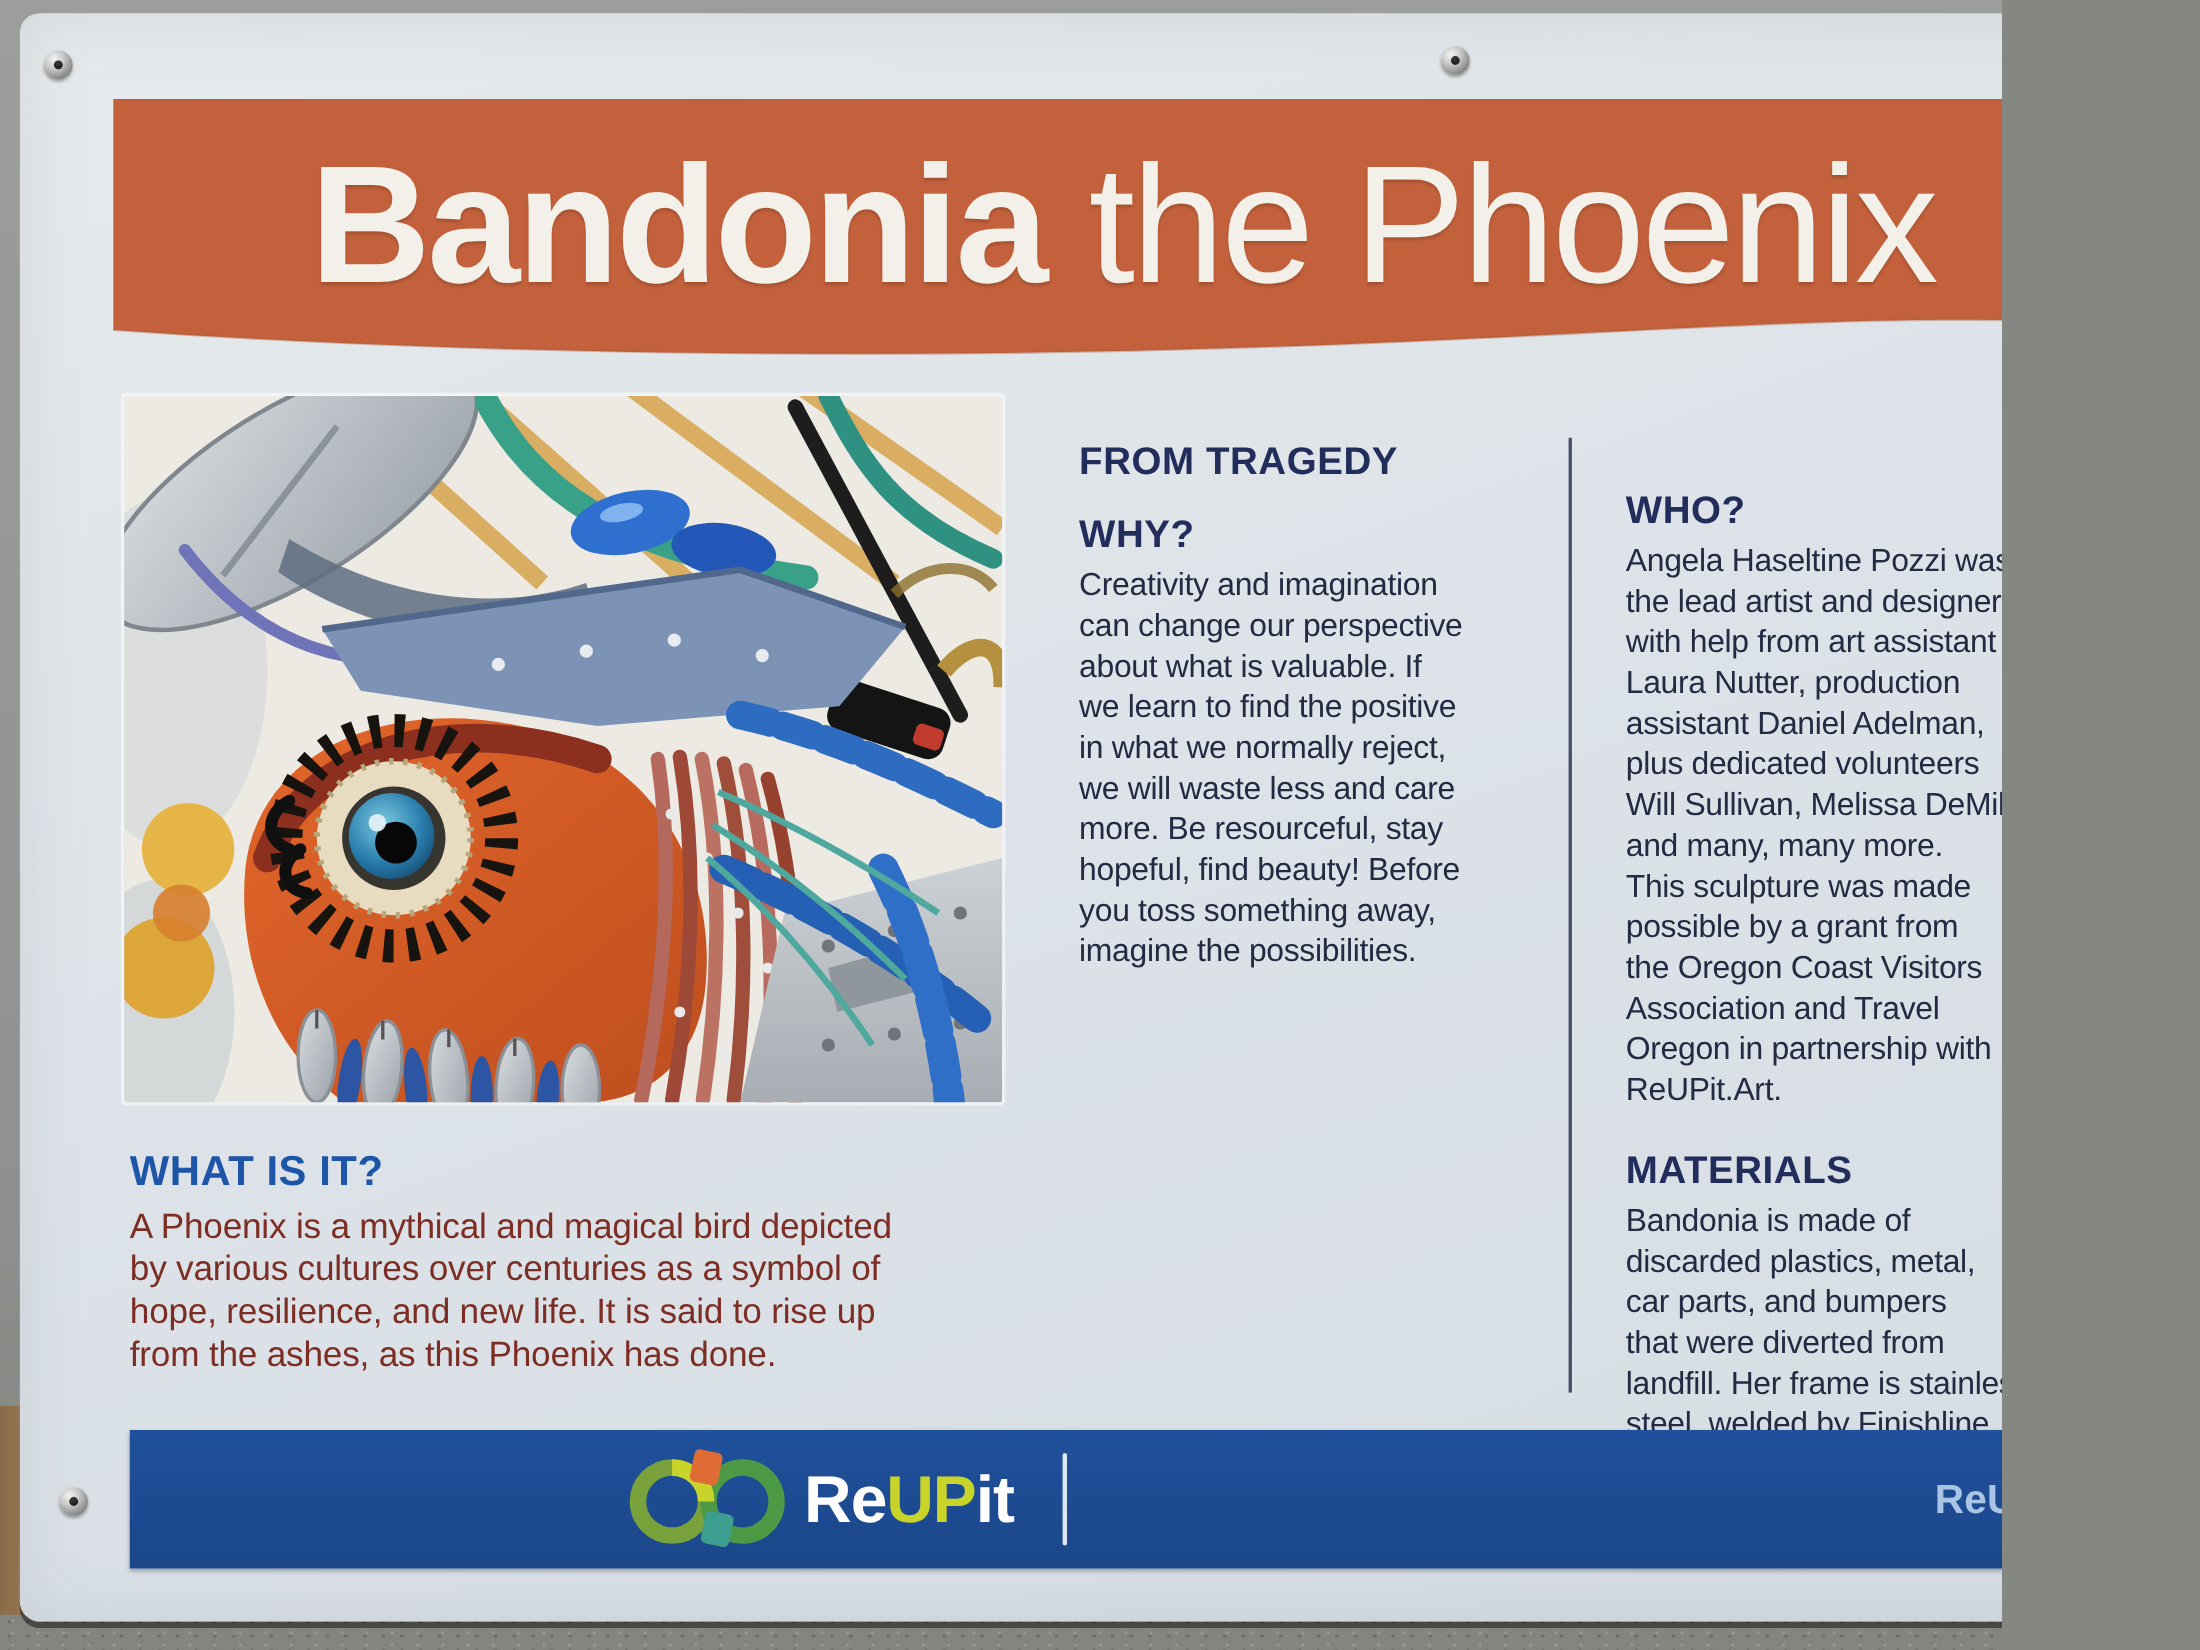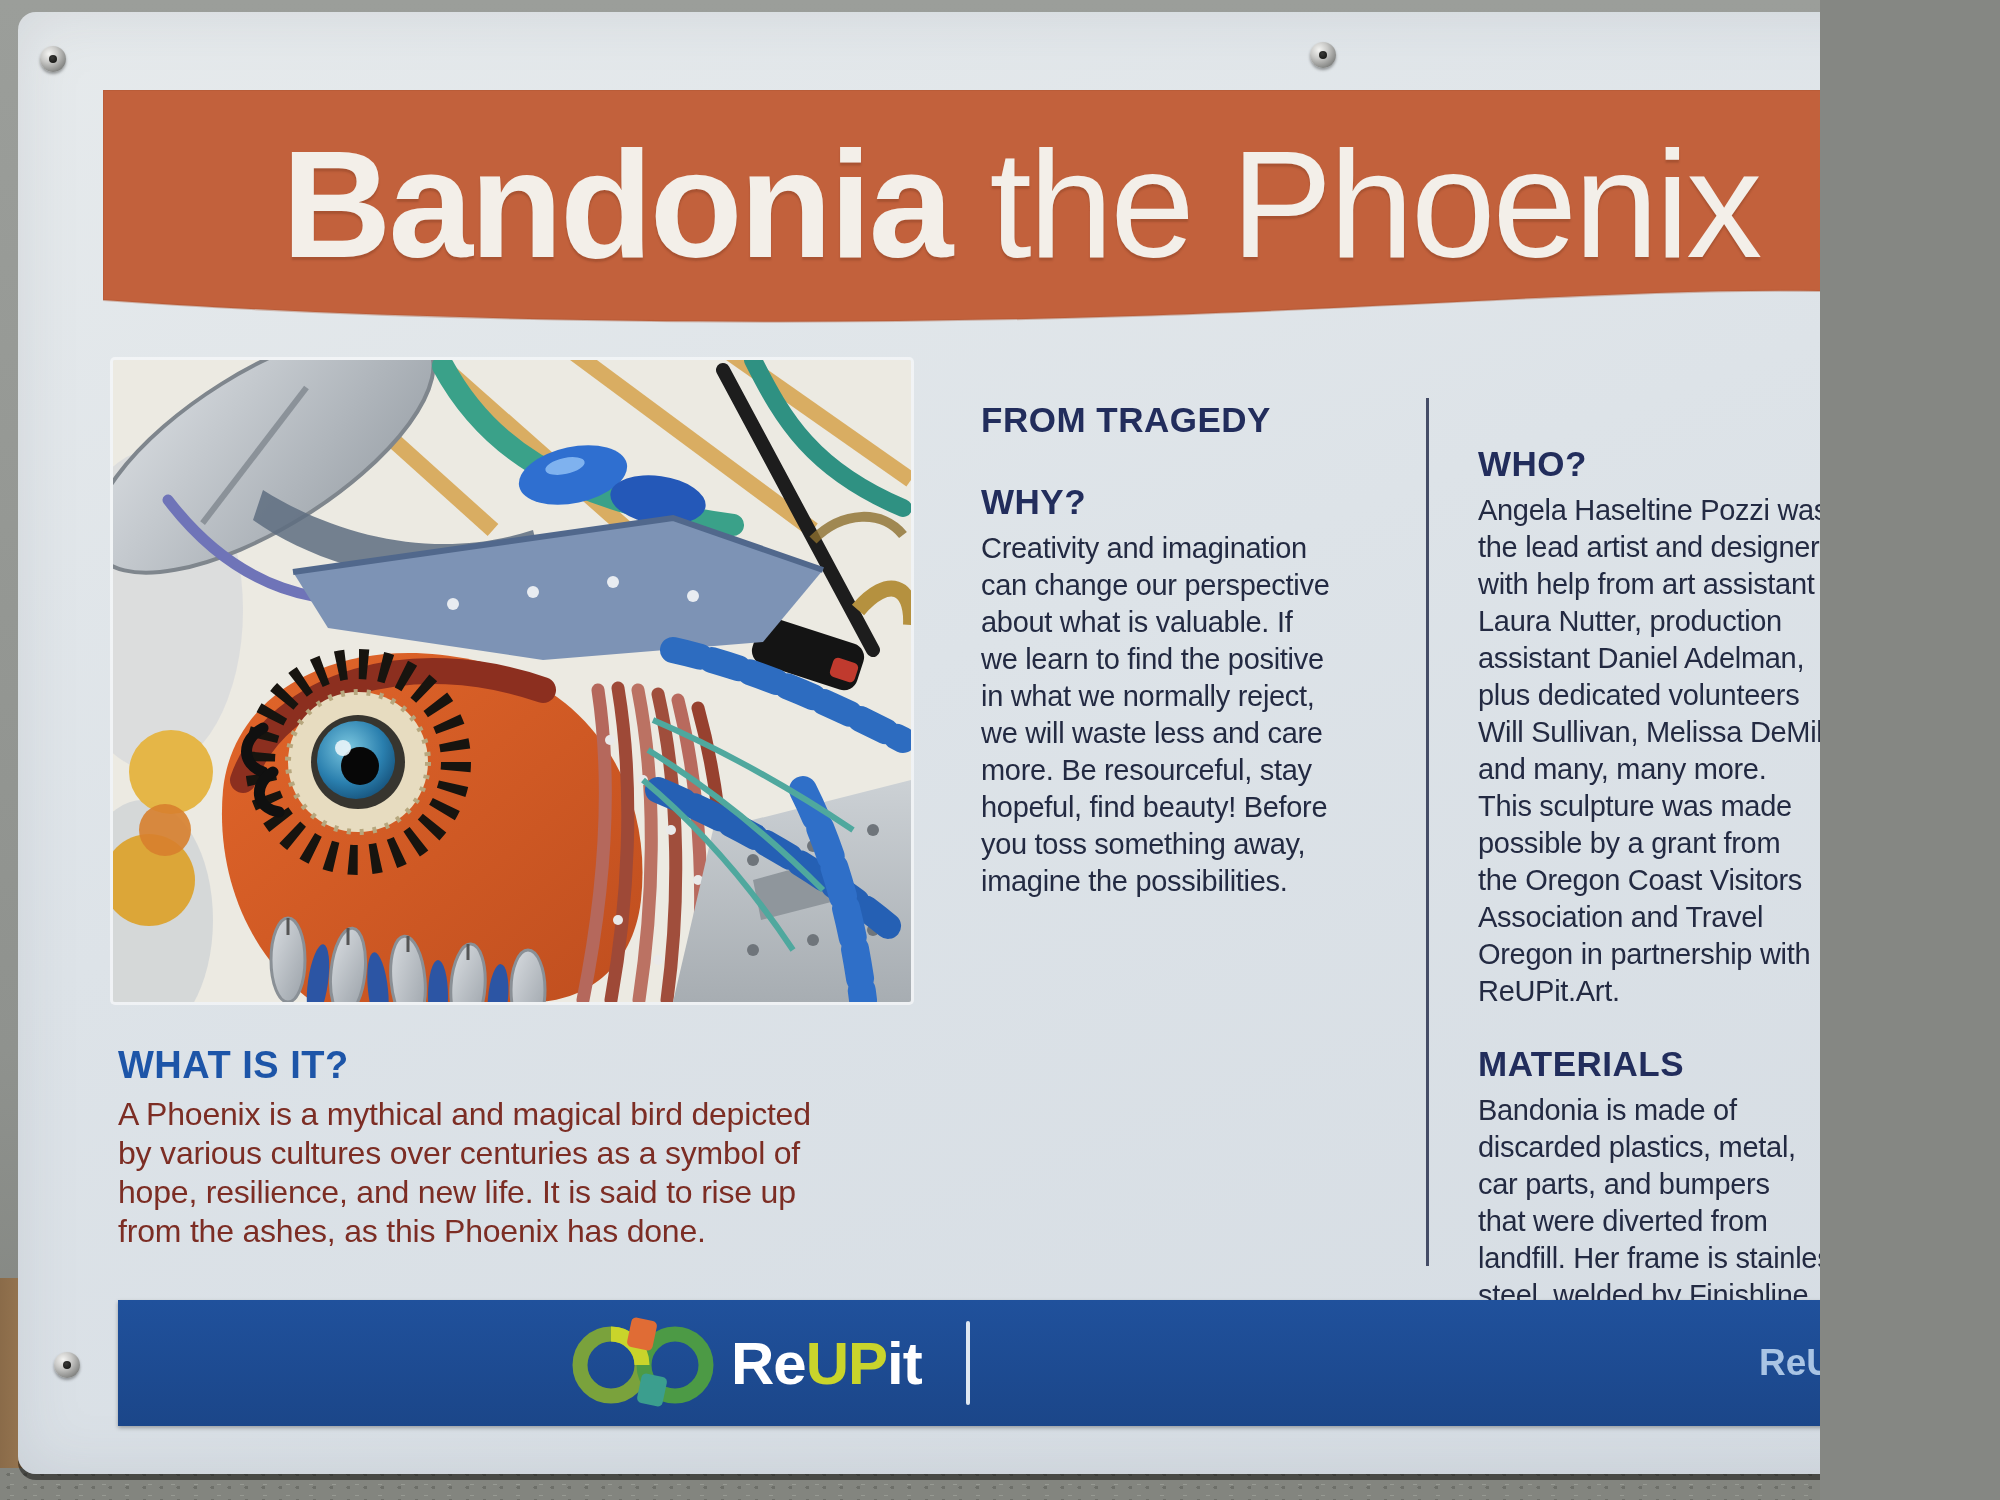--- a/index.html
+++ b/index.html
@@ -36,21 +36,21 @@
 
   
   h2{margin:0;font-size:35px;font-weight:bold;color:#222d5c;letter-spacing:.5px;}
   .what h2{color:#1d55a8;font-size:38px;}
   p{margin:8px 0 0 0;white-space:pre-line;color:#232a42;
     font-size:29px;line-height:37px;letter-spacing:-.3px;}
   .what{position:absolute;left:100px;top:1032px;width:810px;}
   .what p{color:#7c2d24;font-size:32px;line-height:39px;letter-spacing:-.2px;}
   .col-mid{position:absolute;left:963px;top:388px;width:435px;}
   .col-right{position:absolute;left:1460px;top:388px;width:458px;margin-top:44px;}
-  .sec-gap{margin-top:42px;}
+  .sec-gap{margin-top:26px;}
   .v-divider{position:absolute;left:1408px;top:386px;width:3px;height:868px;
              background:#2a3350;opacity:.85;}
 
   
   .footer{position:absolute;left:100px;top:1288px;width:1826px;height:126px;
           background:linear-gradient(180deg,#20519c,#1b4689);
           display:flex;align-items:center;box-shadow:0 2px 4px rgba(0,0,0,.3);}
   .brand{display:flex;align-items:center;margin-left:445px;}
   .brand-text{font-size:60px;font-weight:bold;color:#ffffff;letter-spacing:-1px;white-space:pre;}
   .brand-text .up{color:#c9d42b;}

